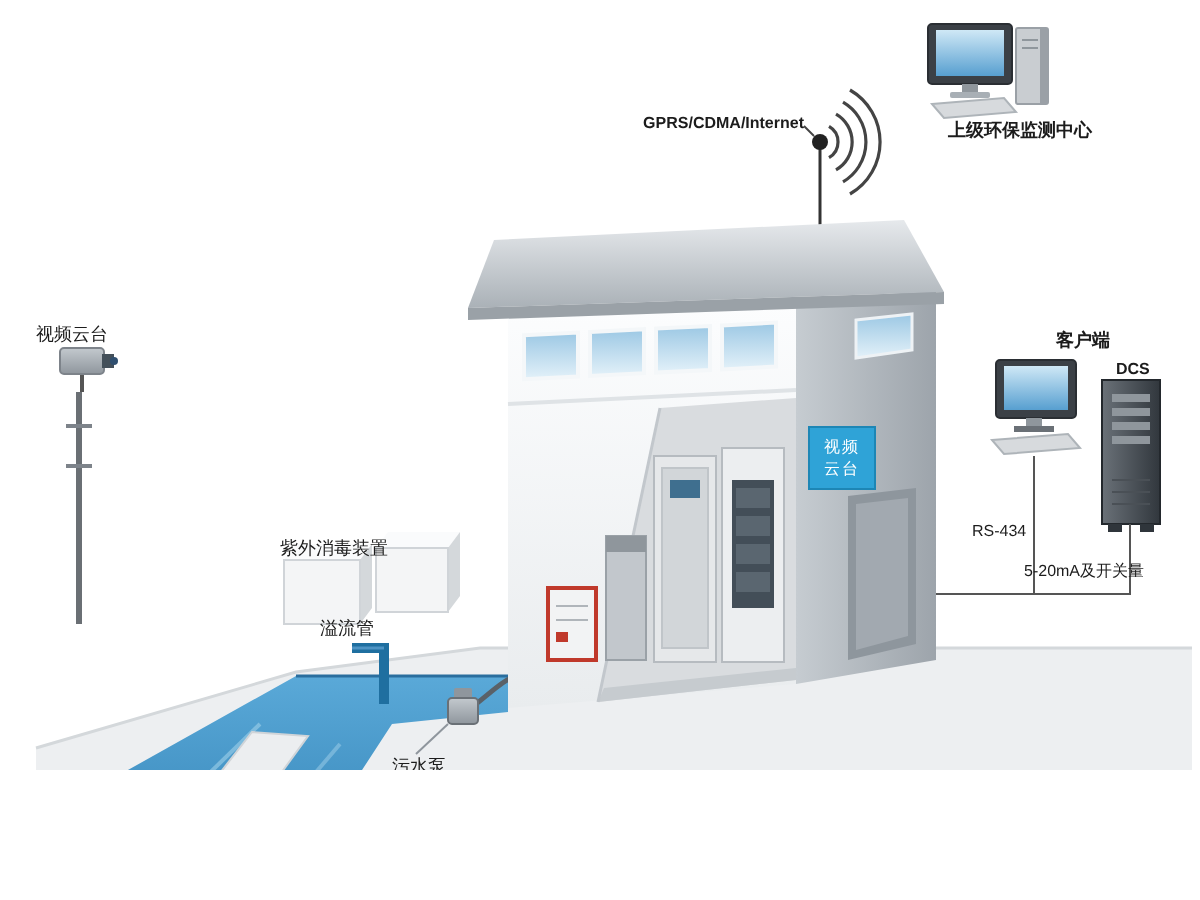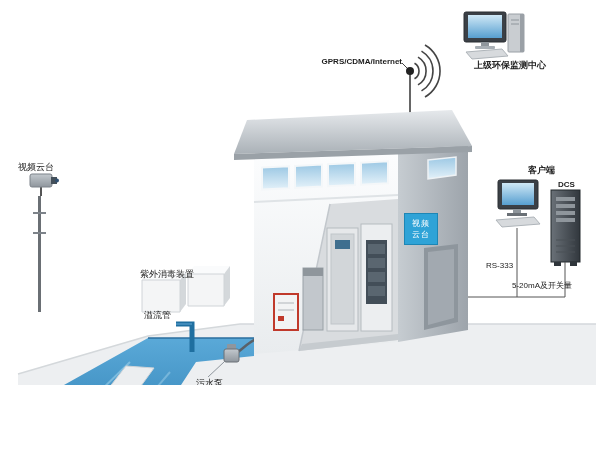--- a/index.html
+++ b/index.html
@@ -218,27 +218,27 @@
   </svg>
 
   <span class="lbl small bold" style="left:310px;top:56px;width:92px;text-align:right;">GPRS/CDMA/Internet</span>
 
   <span class="lbl bold" style="left:474px;top:60px;">上级环保监测中心</span>
 
   <span class="lbl bold" style="left:528px;top:165px;">客户端</span>
 
   <span class="lbl small bold" style="left:558px;top:179px;text-align:right;">DCS</span>
 
-  <span class="lbl small" style="left:486px;top:260px;">RS-333</span>
+  <span class="lbl small" style="left:486px;top:260px;">RS-434</span>
 
   <span class="lbl small" style="left:512px;top:280px;">5-20mA及开关量</span>
 
   <span class="lbl" style="left:18px;top:162px;">视频云台</span>
 
   <span class="lbl" style="left:140px;top:253px;margin-top:16px;">紫外消毒装置</span>
 
-  <span class="lbl" style="left:144px;top:310px;">溢流管</span>
+  <span class="lbl" style="left:160px;top:310px;font-family:Liberation Mono, monospace;">溢流管</span>
 
   <span class="lbl" style="left:196px;top:378px;">污水泵</span>
 
   <div class="sign">视频云台</div>
 
 </div>
 
 </body></html>

